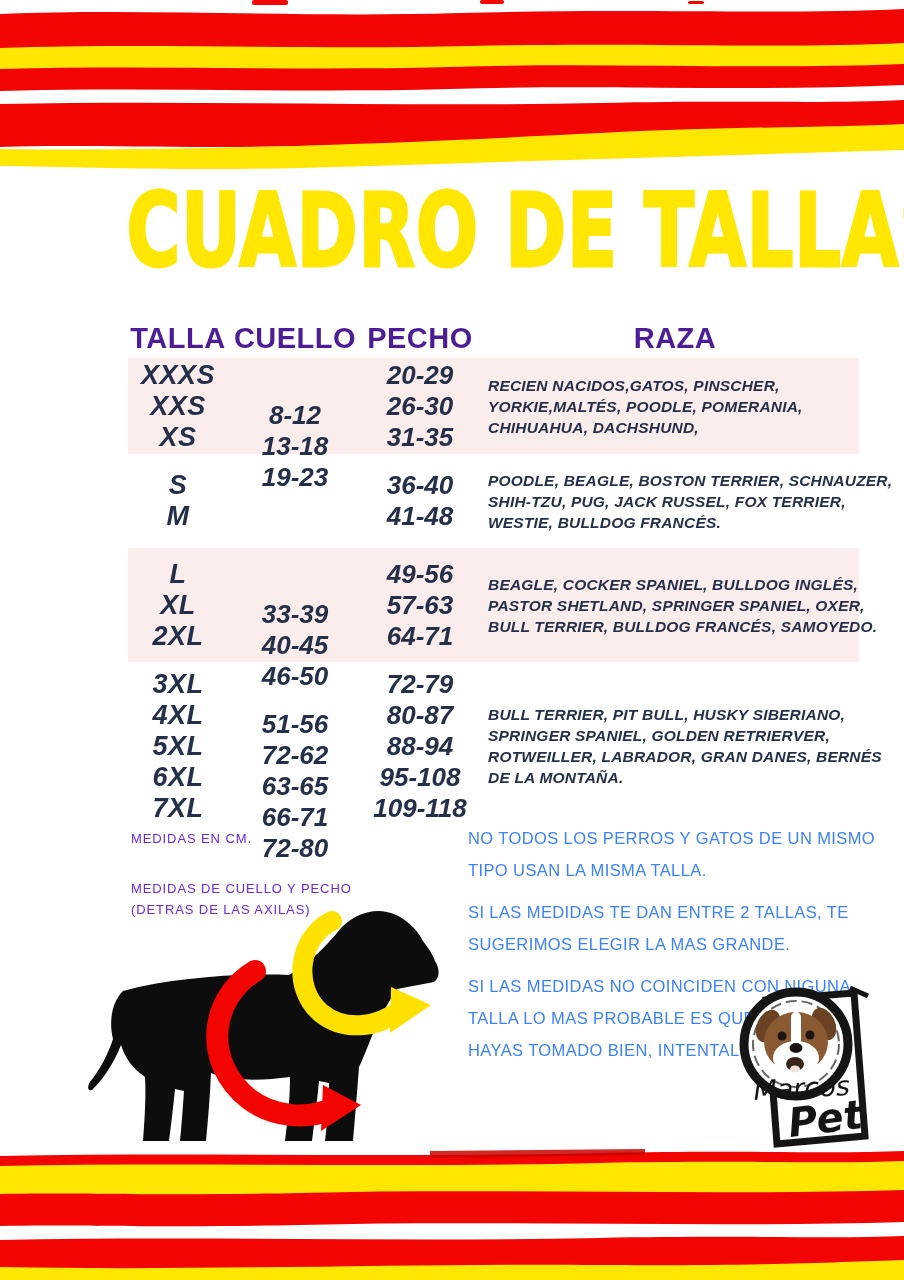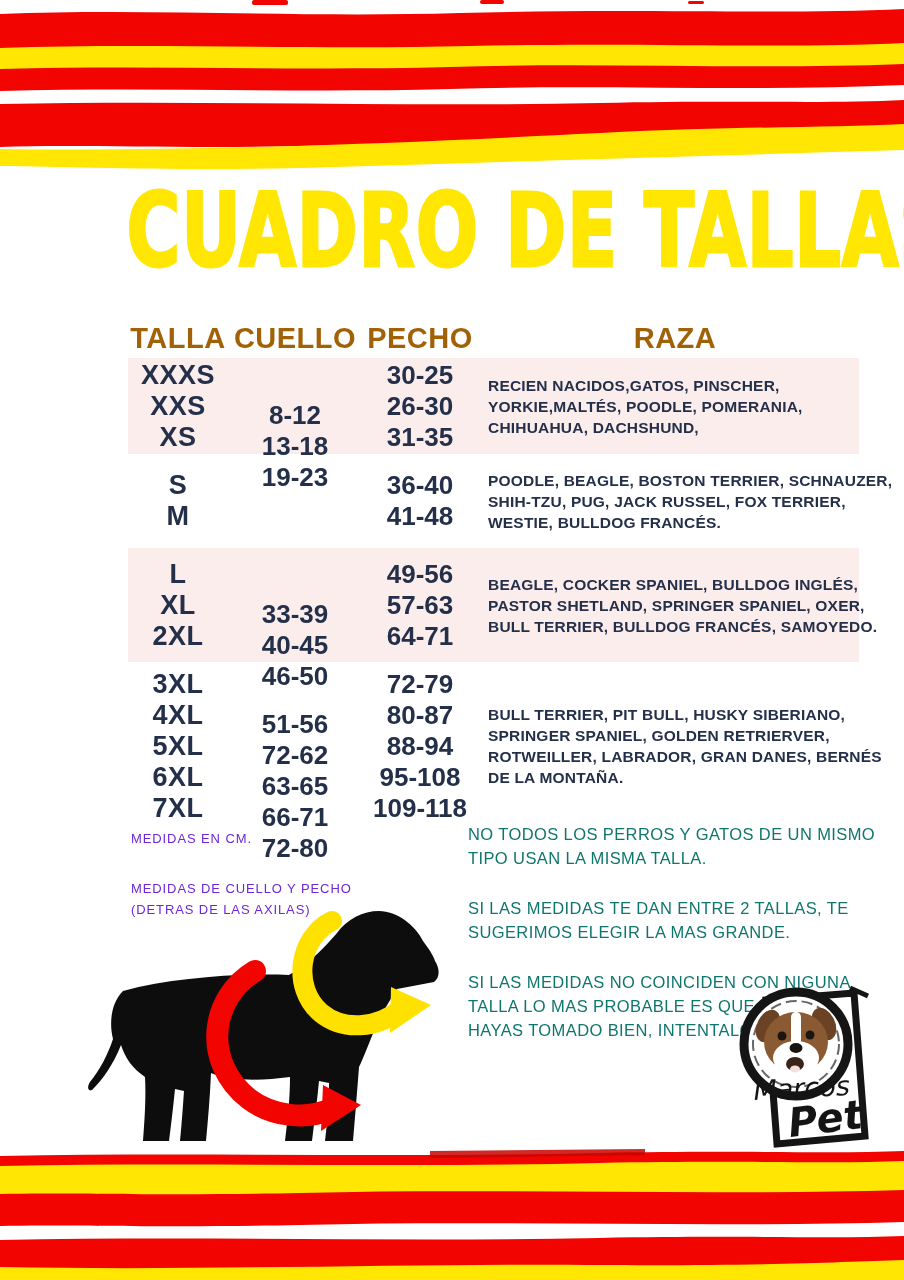--- a/index.html
+++ b/index.html
@@ -21,28 +21,28 @@
     color:#FFE603;
     -webkit-text-stroke:3px #FFE603;
     transform:scaleX(0.72); transform-origin:50% 50%;
   }
 
   
   .table { position:absolute; left:130px; top:322px; width:752px; height:508px; }
   .thead { position:absolute; left:0; top:0; width:752px; height:34px; }
   .th {
     position:absolute; top:0; text-align:center;
-    font-weight:bold; font-size:29px; letter-spacing:0.5px; color:#a16207;
+    font-weight:bold; font-size:29px; letter-spacing:0.5px; color:#4c1d95;
   }
   .th-talla  { left:0;     width:96px;  }
   .th-cuello { left:96px;  width:138px; }
   .th-pecho  { left:234px; width:112px; }
   .th-raza   { left:338px; width:414px; }
 
-  .group { position:absolute; left:-2px; width:731px; }
+  .group { position:absolute; left:-2px; width:731px;font-style:italic; }
   .g1 { top:36px;  height:96px;  background:#FBEDEB; }
   .g2 { top:132px; height:94px;  }
   .g3 { top:226px; height:114px; background:#FBEDEB; }
   .g4 { top:342px; height:164px; }
 
   .col {
     position:absolute; top:0; height:100%;
     display:flex; flex-direction:column; justify-content:center;
     text-align:center;
   }
@@ -60,22 +60,22 @@
 
   
   .note {
     position:absolute; color:#6d28d9; font-size:13px;
     letter-spacing:0.9px; line-height:21px;
   }
   .note-units { left:131px; top:828px; width:250px; }
   .note-how   { left:131px; top:878px; width:240px; }
 
   .rnote {
-    position:absolute; left:468px; color:#0f766e;
-    font-size:16.5px; letter-spacing:0.4px; line-height:24px;
+    position:absolute; left:468px; color:#3b82f6;
+    font-size:16.5px; letter-spacing:0.4px; line-height:32px;
   }
   .rnote-1 { top:822px; width:414px; }
   .rnote-2 { top:896px; width:414px; }
   .rnote-3 { top:970px; width:402px; }
 
   
   .dog-wrap  { position:absolute; left:85px;  top:903px; width:360px; height:250px; }
   .logo-wrap { position:absolute; left:732px; top:984px; width:175px; height:177px; }
   .stripes-top    { position:absolute; left:0; top:0;      width:904px; height:170px; }
   .stripes-bottom { position:absolute; left:0; top:1148px; width:904px; height:132px; }
@@ -117,21 +117,21 @@
         <div class="cell">XXXS</div>
         <div class="cell">XXS</div>
         <div class="cell">XS</div>
       </div>
       <div class="col c-cuello">
         <div class="cell">8-12</div>
         <div class="cell">13-18</div>
         <div class="cell">19-23</div>
       </div>
       <div class="col c-pecho">
-        <div class="cell">30-25</div>
+        <div class="cell">20-29</div>
         <div class="cell">26-30</div>
         <div class="cell">31-35</div>
       </div>
       <div class="col c-raza">
         <div class="raza-text">RECIEN NACIDOS,GATOS, PINSCHER, YORKIE,MALTÉS, POODLE, POMERANIA, CHIHUAHUA, DACHSHUND,</div>
       </div>
     </div>
 
     <div class="group g2">
       <div class="col c-talla">

